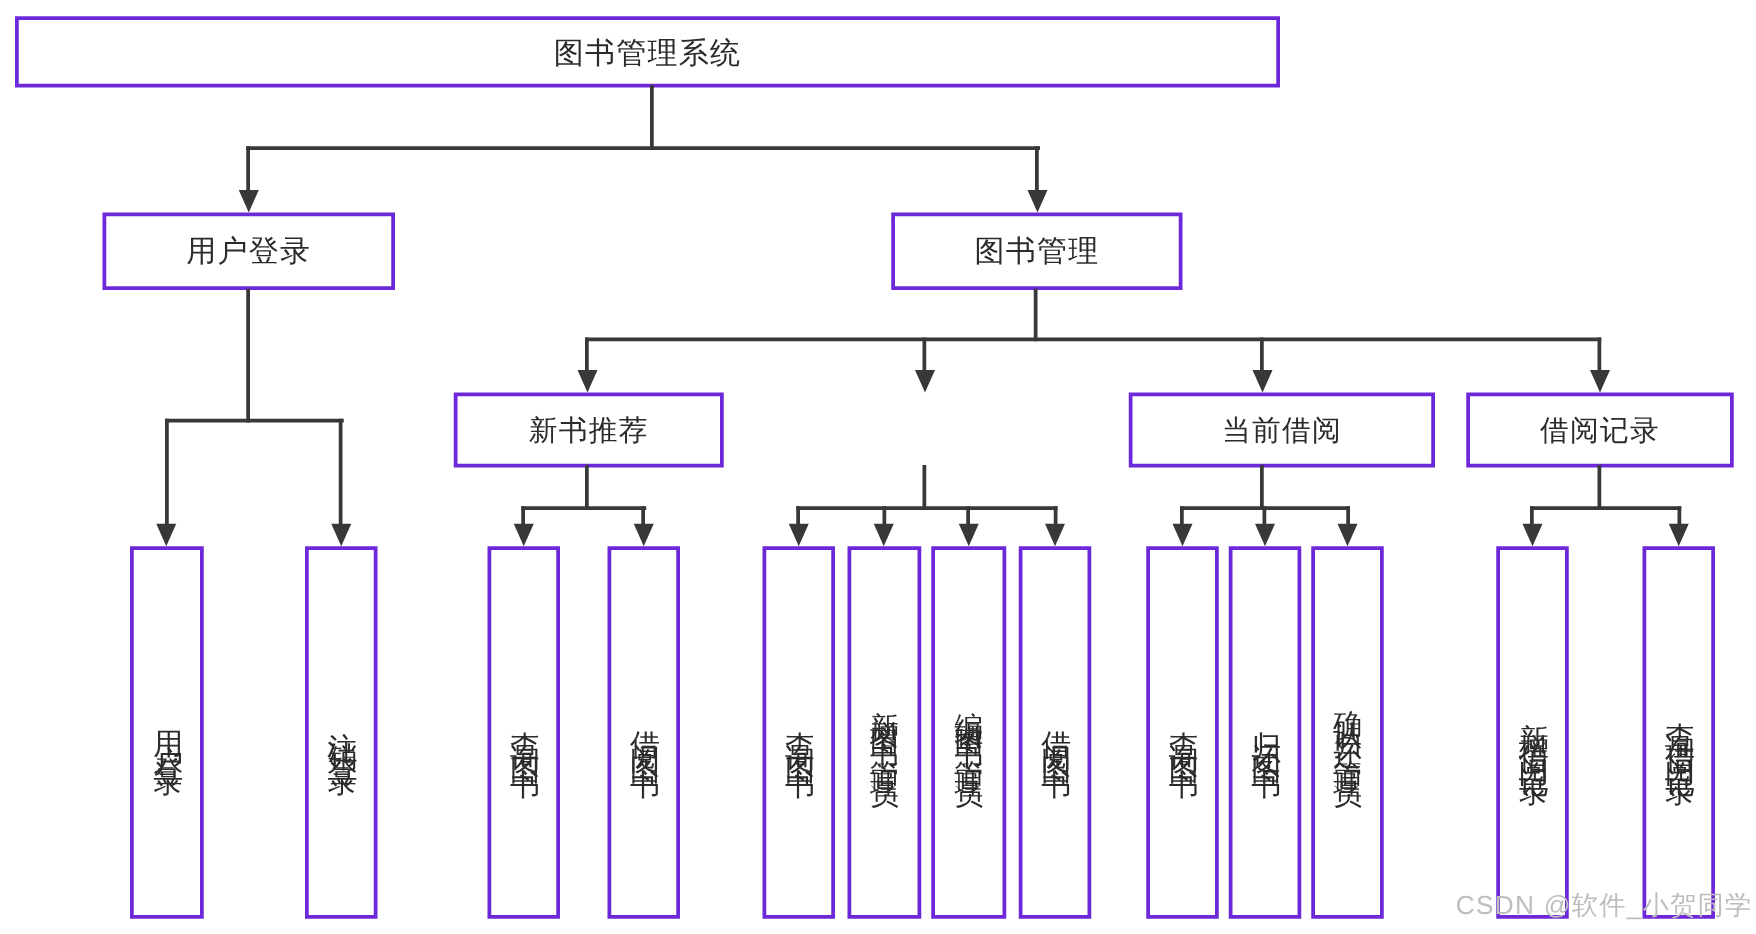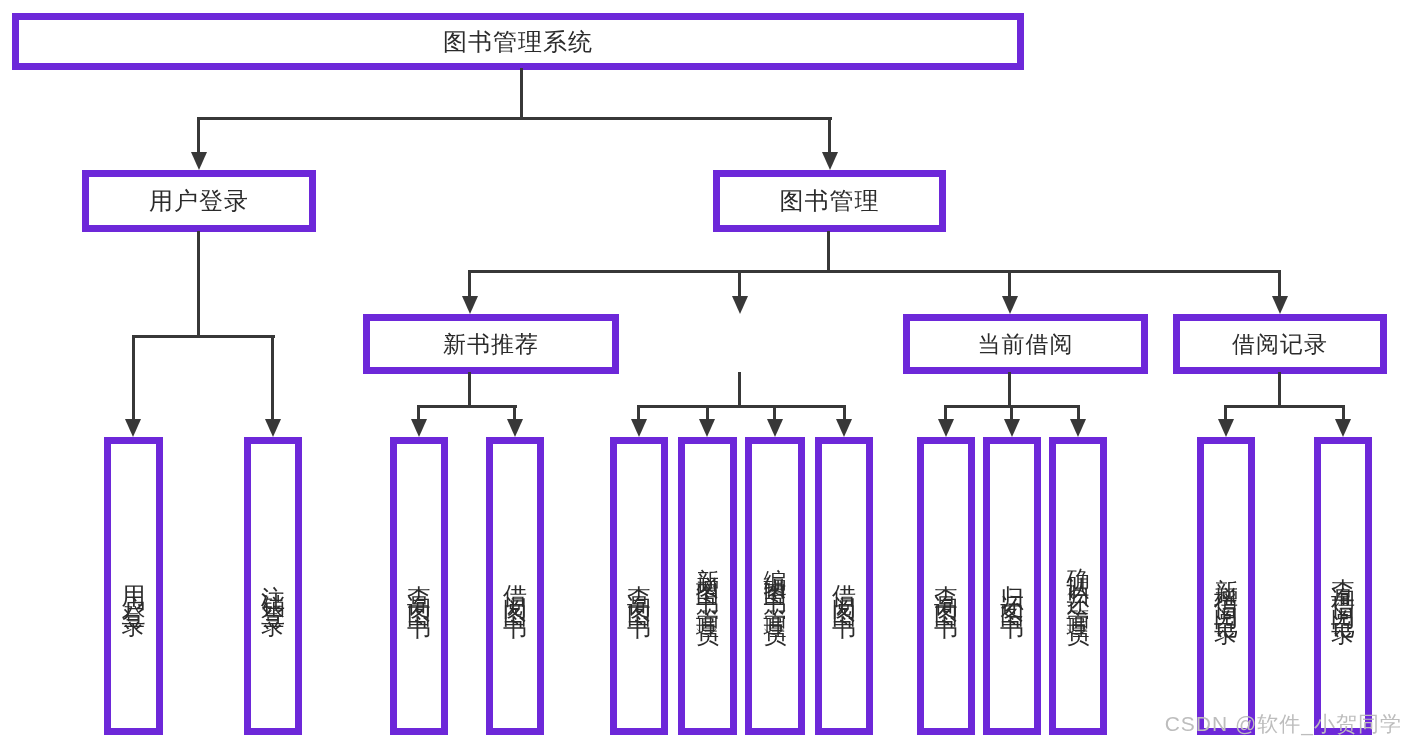--- a/index.html
+++ b/index.html
@@ -6,21 +6,21 @@
   html,body { background:#ffffff; }
   body {
     font-family:"Liberation Sans","DejaVu Sans",sans-serif;
     width:1405px; height:747px; position:relative; overflow:hidden;
   }
   .stage { position:absolute; left:0; top:0; width:1405px; height:747px; background:#ffffff; }
 
   
   .node {
     position:absolute;
-    border:7px solid #6d28d9;
+    border:3px solid #6d28d9;
     background:#ffffff;
     color:#2b2b2b;
     display:flex; align-items:center; justify-content:center;
     font-size:24px;
     letter-spacing:1px;
     white-space:nowrap;
   }
   .hnode { height:62px; }
   .l3node { top:314px; height:60px; font-size:23px; }
   .vbox {
@@ -80,21 +80,21 @@
   <div class="hline" style="left:468px; top:270px; width:813px;"></div>
   <div class="vline" style="left:468px; top:270px; height:28px;"></div>
   <div class="arrow" style="left:462px; top:296px;"></div>
   <div class="vline" style="left:738px; top:270px; height:28px;"></div>
   <div class="arrow" style="left:732px; top:296px;"></div>
   <div class="vline" style="left:1008px; top:270px; height:28px;"></div>
   <div class="arrow" style="left:1002px; top:296px;"></div>
   <div class="vline" style="left:1278px; top:270px; height:28px;"></div>
   <div class="arrow" style="left:1272px; top:296px;"></div>
 
-  <div class="node l3node" style="left:363px; width:256px;">新书推荐</div>
+  <div class="node l3node" style="left:363px; width:216px;">新书推荐</div>
   <div class="node l3node" style="left:903px; width:245px;">当前借阅</div>
   <div class="node l3node" style="left:1173px; width:214px;">借阅记录</div>
 
   <div class="vline" style="left:468px; top:372px; height:36px;"></div>
   <div class="hline" style="left:417px; top:405px; width:100px;"></div>
   <div class="vline" style="left:417px; top:405px; height:16px;"></div>
   <div class="arrow" style="left:411px; top:419px;"></div>
   <div class="vline" style="left:513px; top:405px; height:16px;"></div>
   <div class="arrow" style="left:507px; top:419px;"></div>
 

